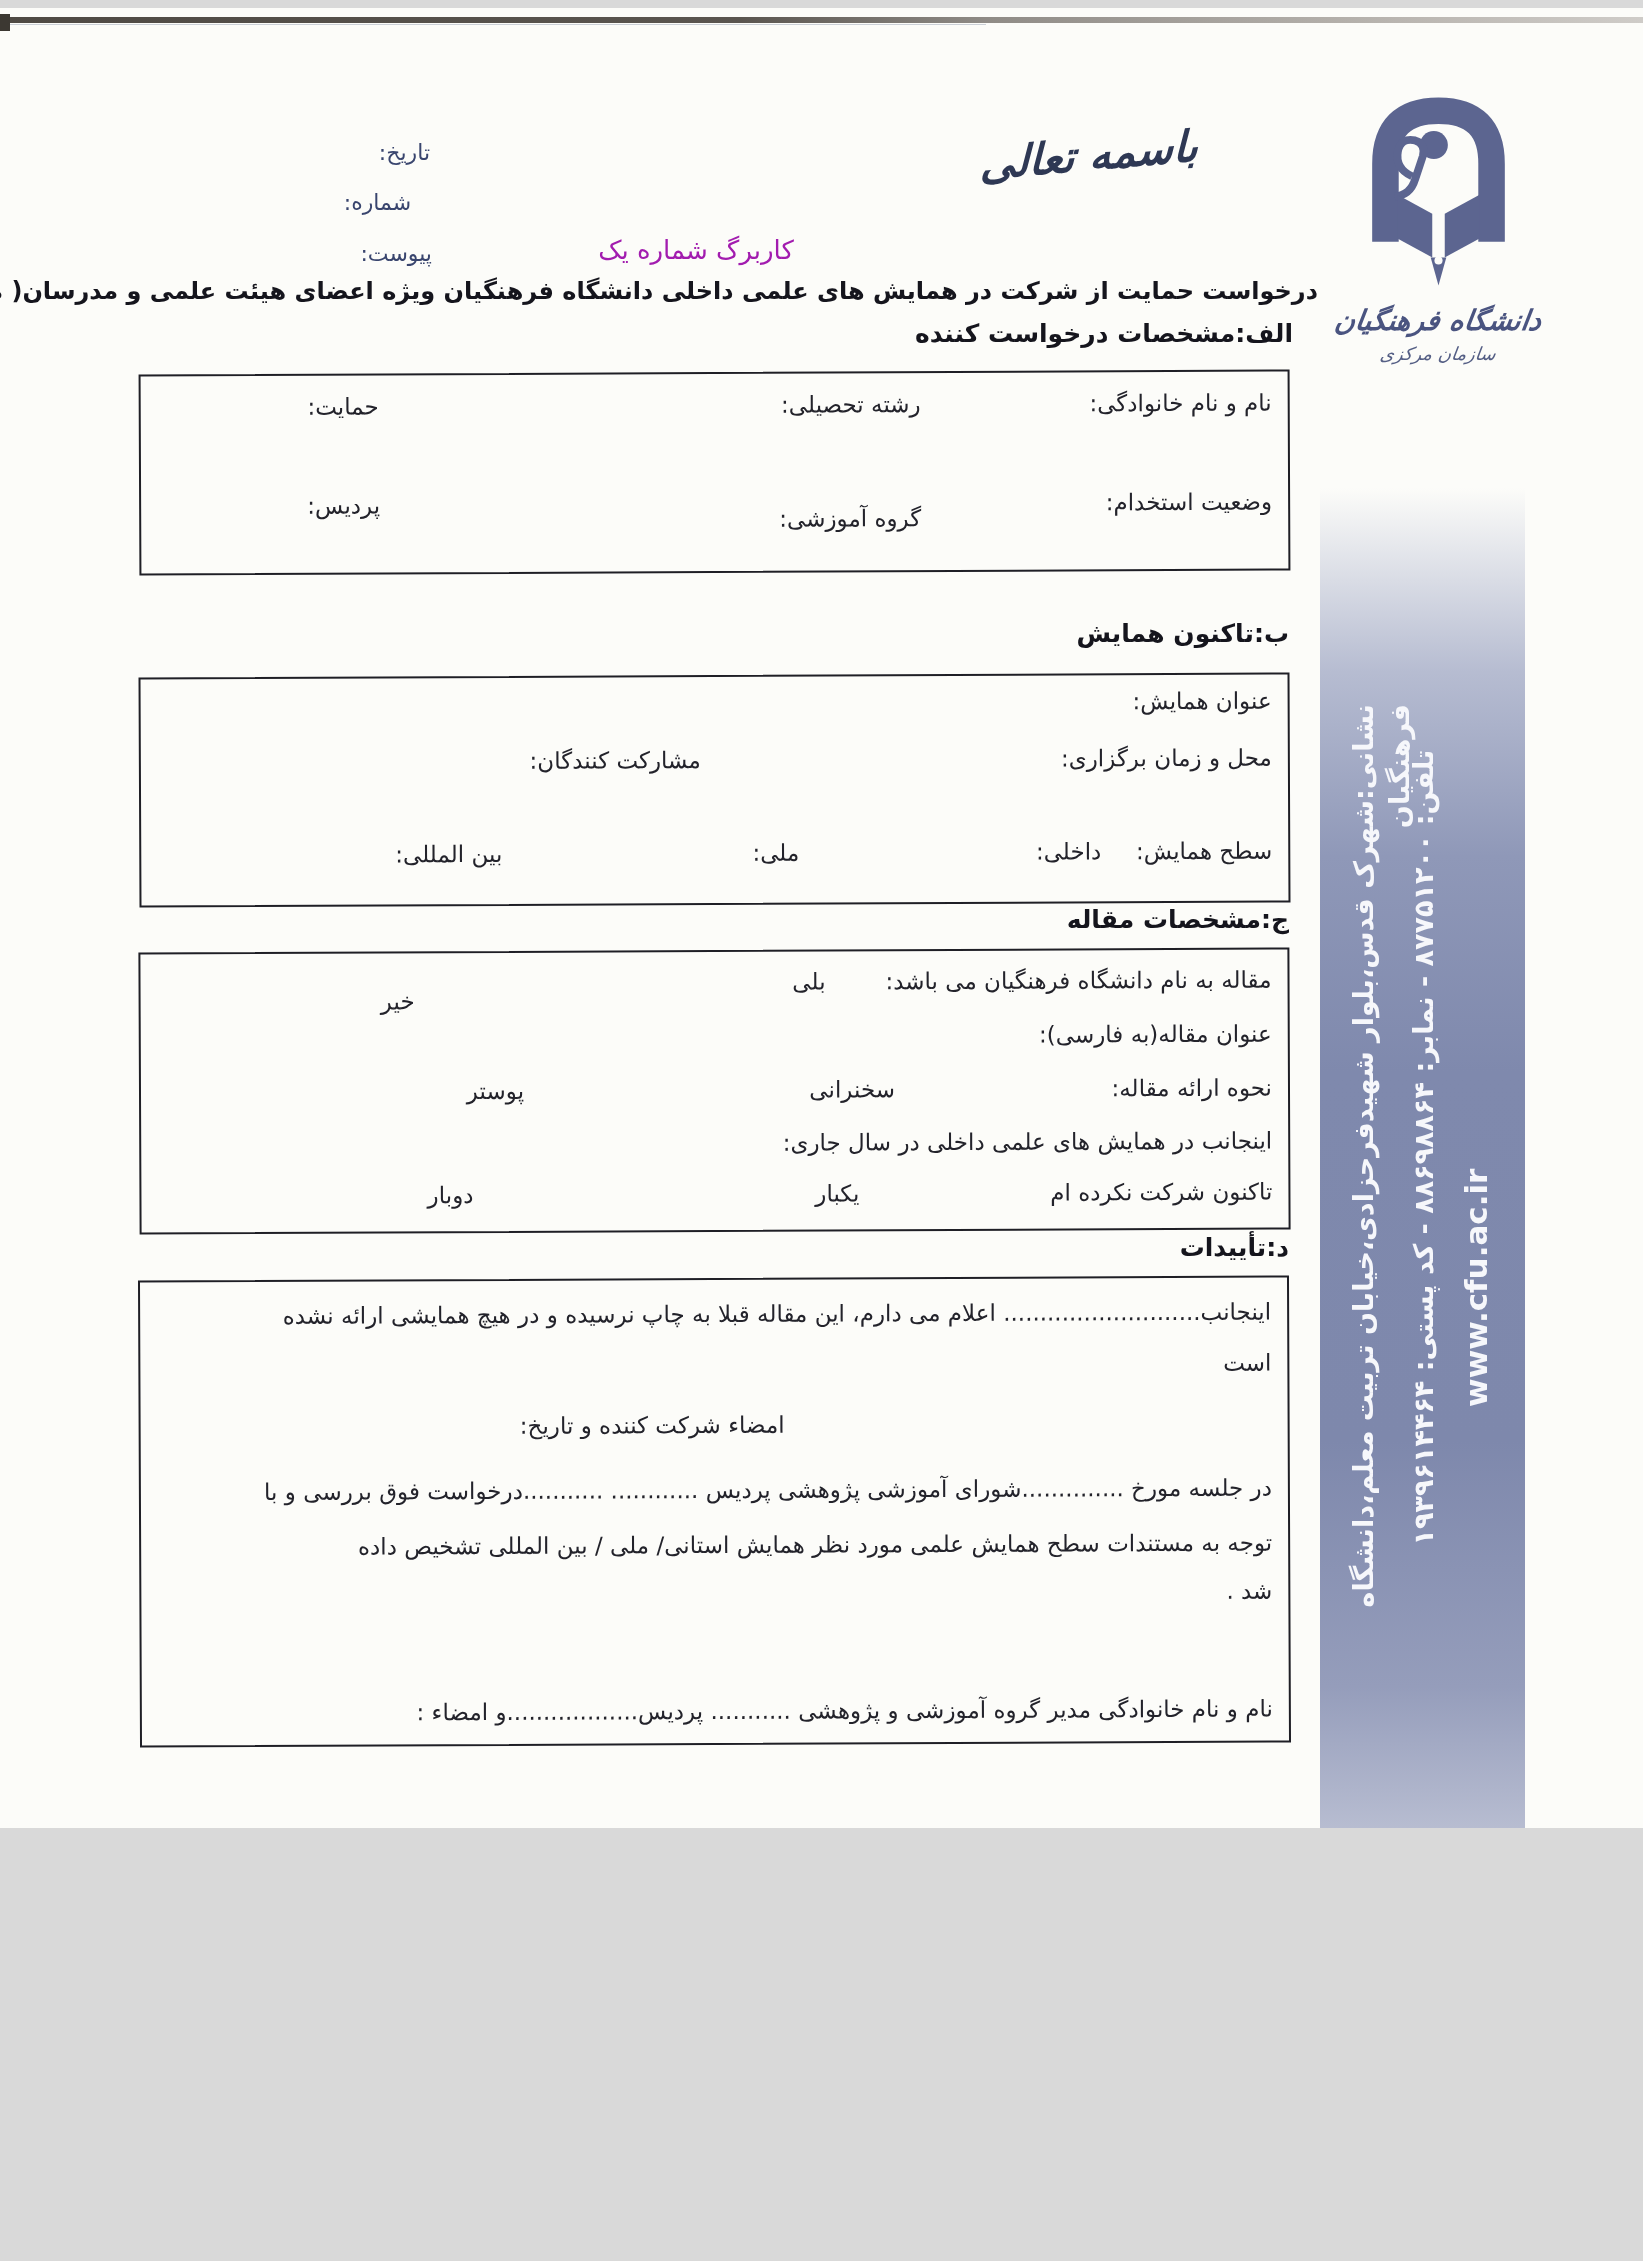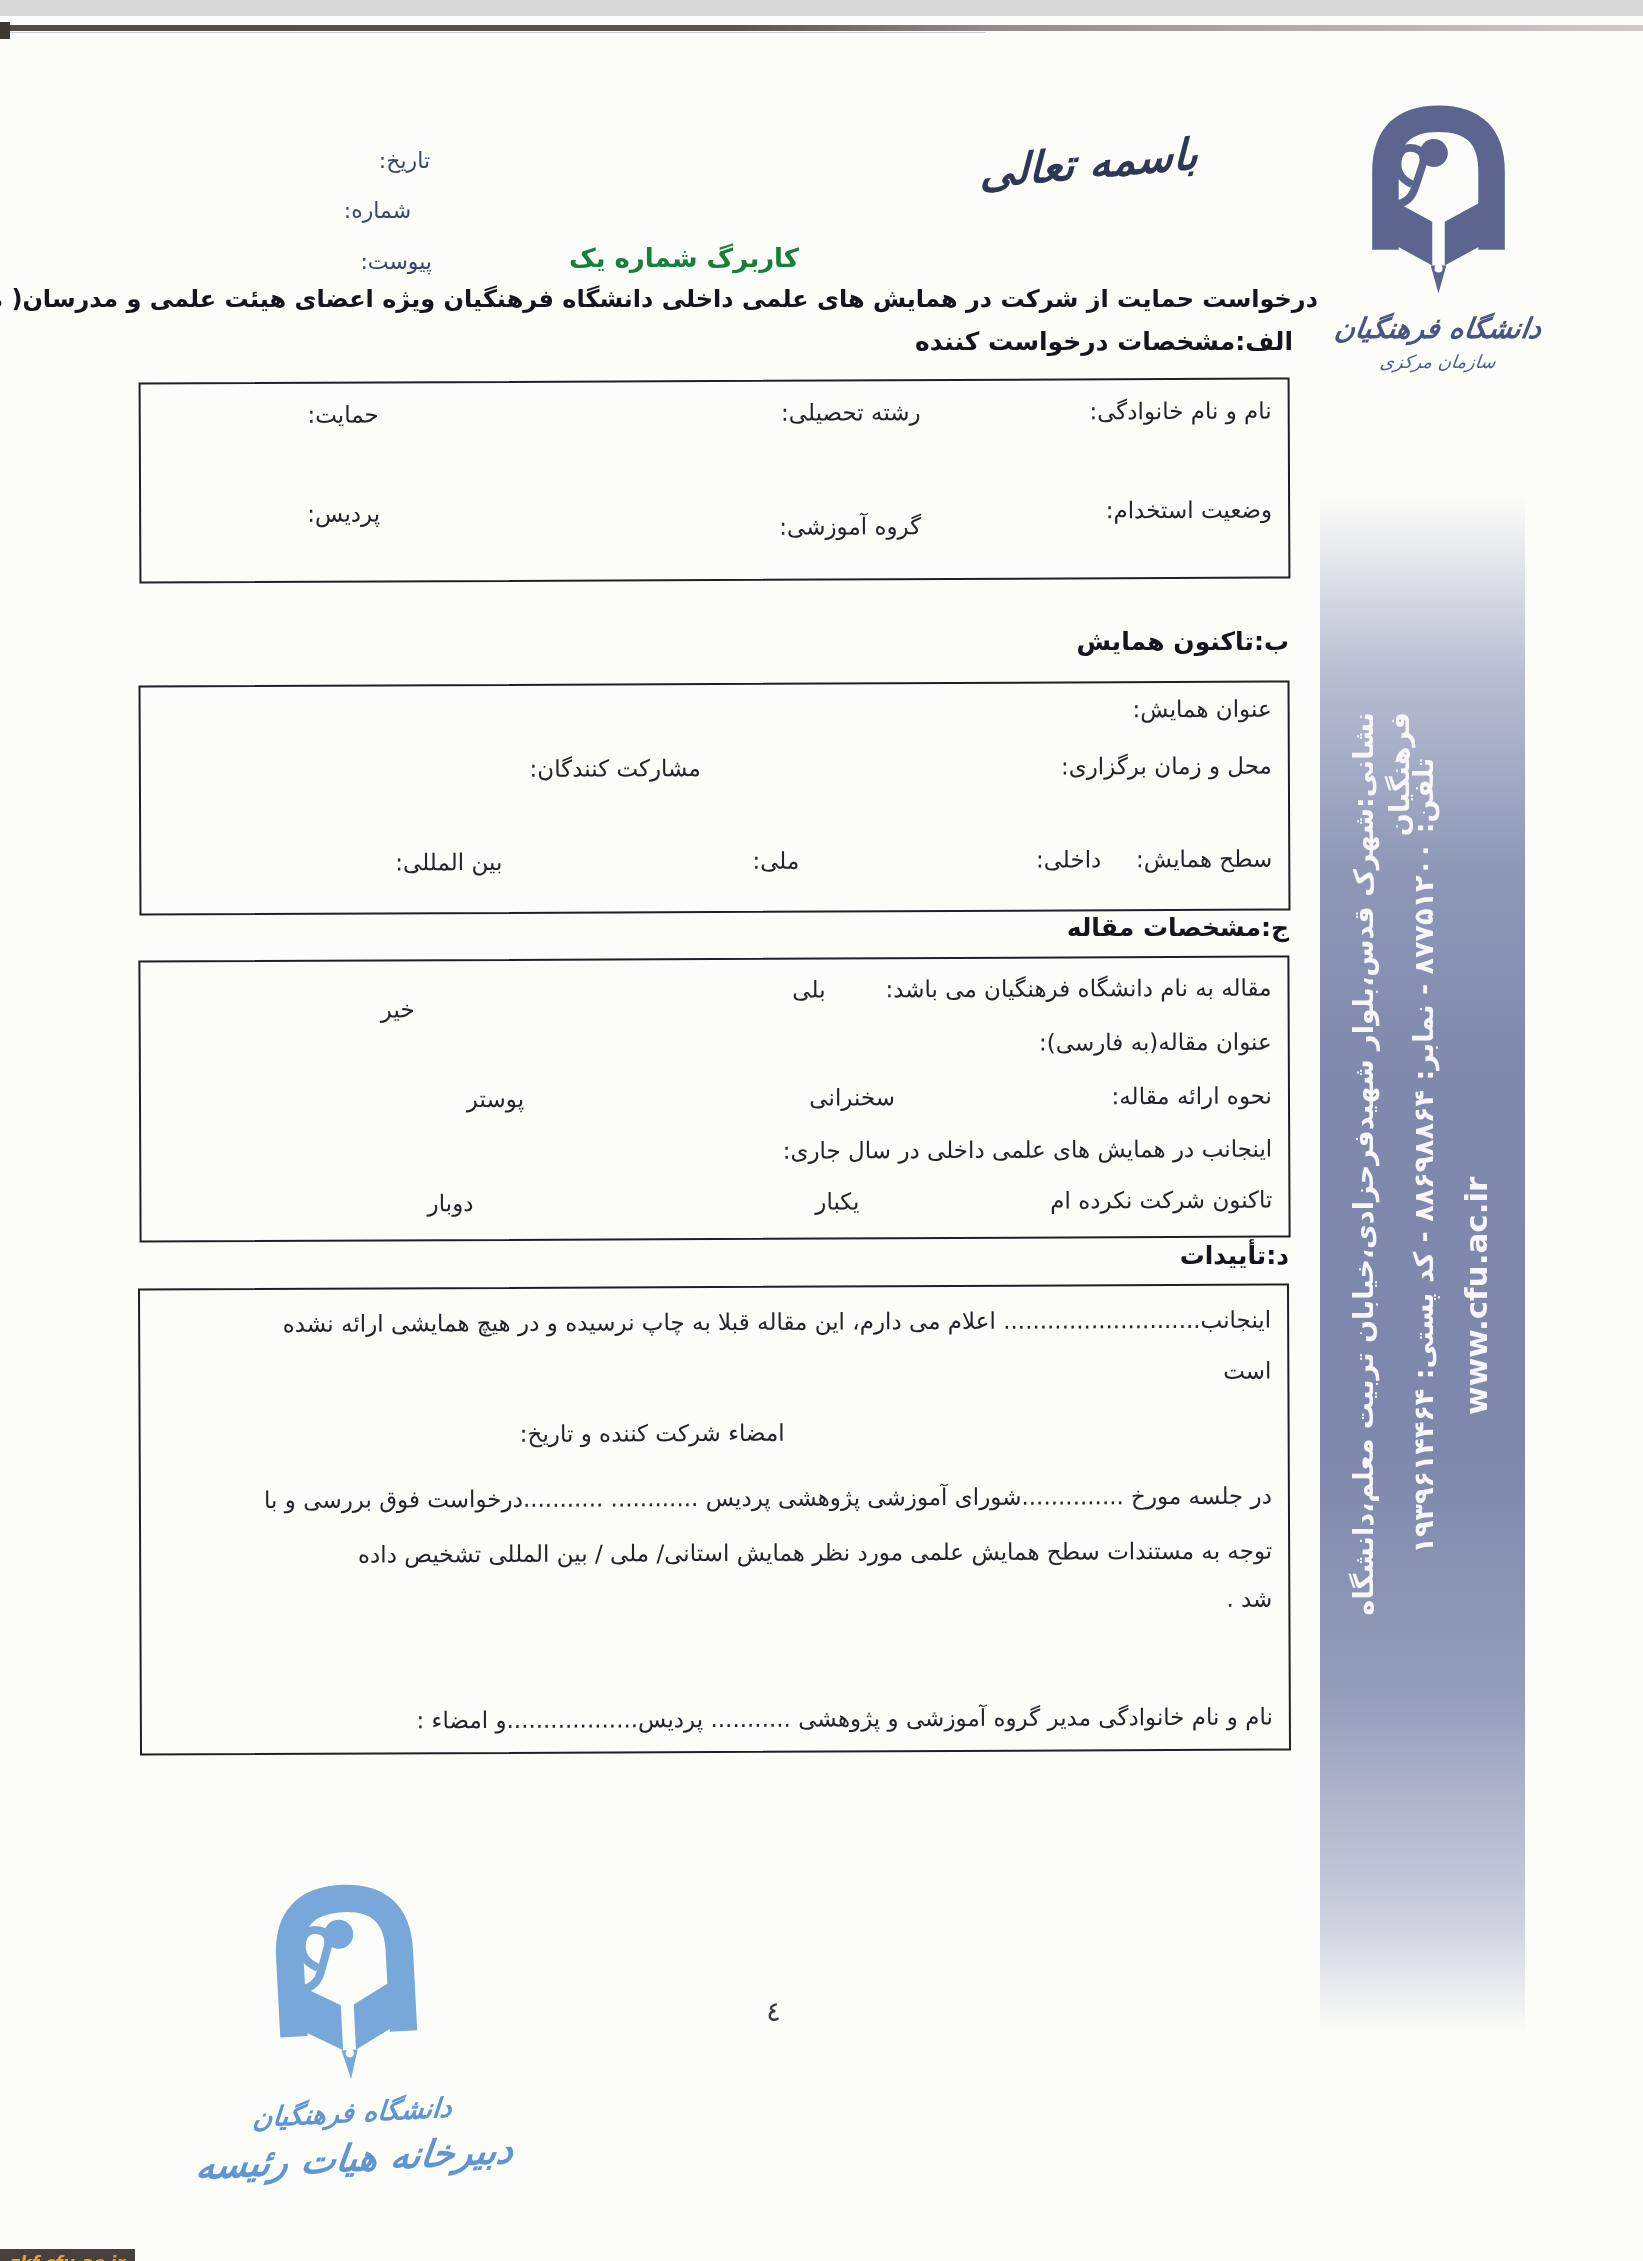--- a/index.html
+++ b/index.html
@@ -1,30 +1,30 @@
 <!DOCTYPE html>
 <html lang="fa" style="font-size:10.3px"><head>
 <meta charset="utf-8">
 <style>
   html,body{margin:0;padding:0;background:#d9d9d9;}
   .page{
-    position:relative;width:1644px;height:2245px;margin:16px auto;
+    position:relative;width:1644px;height:1820px;margin:8px auto;
     background:#fcfcf9;overflow:hidden;direction:rtl;
     font-family:"DejaVu Sans",sans-serif;color:#26262e;
   }
   .abs{position:absolute;white-space:nowrap;}
   
   .scan-line{position:absolute;left:0;top:9px;width:100%;height:6.4px;
     background:linear-gradient(to right,#4f4a44 0%,#5a554f 45%,#8f8b86 60%,#b9b5b0 85%,#cfccc8 100%);}
   .scan-line-shadow{position:absolute;left:0;top:15.5px;width:60%;height:1.9px;background:#9aa3b5;opacity:.5;}
   
   .meta{font-size:22px;color:#39456e;}
   .bismillah{font-size:43px;font-style:italic;font-weight:bold;color:#2e3854;
     transform:rotate(-5deg) skewX(-6deg);letter-spacing:1.3px;}
-  .form-no{font-size:26px;color:#15803d;font-weight:bold;}
+  .form-no{font-size:26px;color:#a21caf;}
   .req-title{font-size:24px;font-weight:bold;color:#15151d;text-align:center;}
   .sec-title{font-size:25px;font-weight:bold;color:#15151d;text-align:right;}
   
   .box{position:absolute;border:2.6px solid #1f1f26;background:transparent;transform:rotate(-0.25deg);}
   .cell{position:absolute;font-size:23px;color:#23232b;white-space:nowrap;}
   .longline{white-space:normal;text-align:right;line-height:1.55;}
   
   .band{position:absolute;left:1320px;top:480px;width:205px;height:1537px;
     background:linear-gradient(to bottom,
       rgba(250,250,252,0) 0%, #b6bcd1 12%, #8f98b8 24%, #7f89ad 38%,

